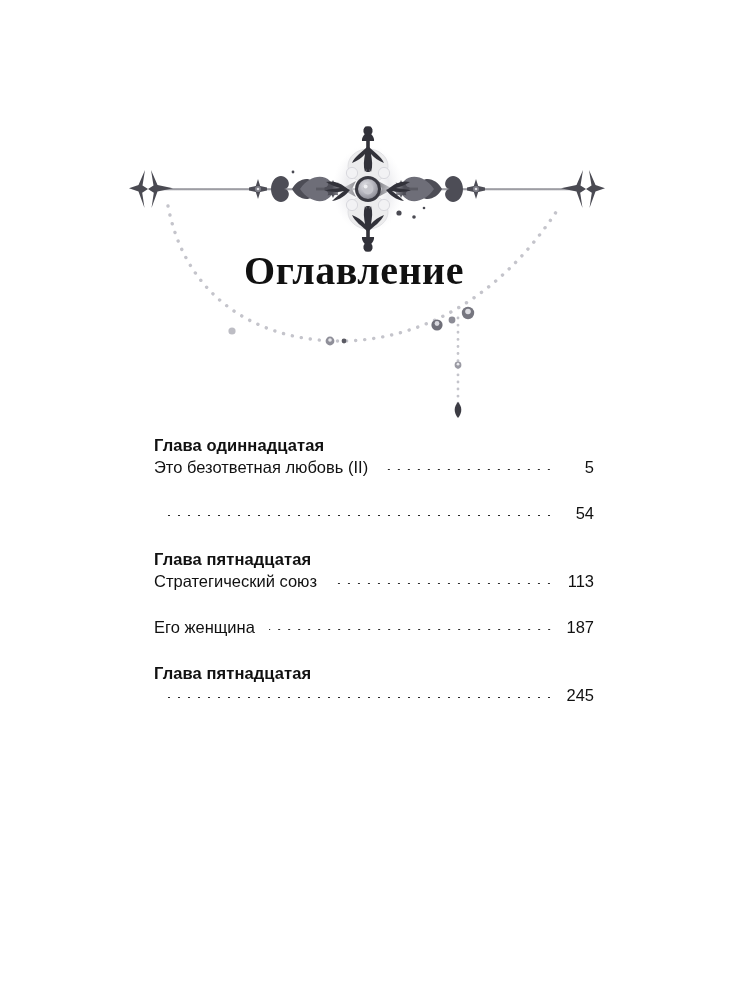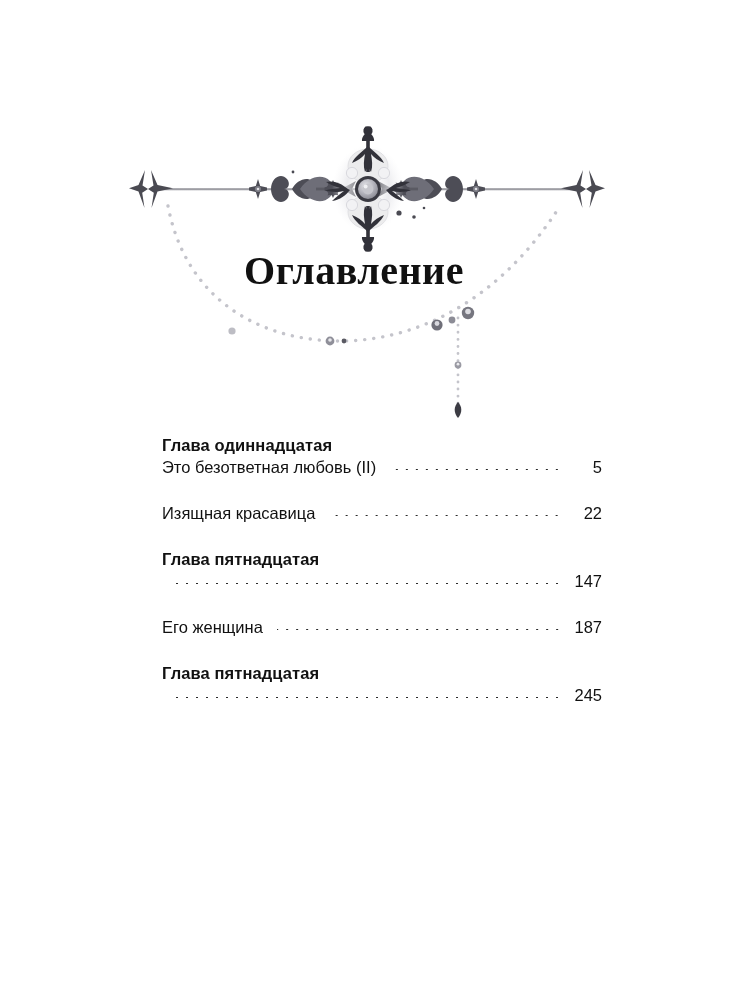--- a/index.html
+++ b/index.html
@@ -37,21 +37,21 @@
     font-weight: 700;
     font-size: 40px;
     letter-spacing: 0.5px;
     color: #111111;
     line-height: 46px;
   }
 
   
   #toc {
     position: absolute;
-    left: 162px;
+    left: 154px;
     top: 434px;
     width: 440px;
   }
   .toc-entry {
     margin-bottom: 23px;
   }
   .toc-entry:last-child { margin-bottom: 0; }
 
   .chapter-heading {
     font-family: "Liberation Sans", sans-serif;
@@ -296,31 +296,31 @@
     <div class="chapter-heading">Глава одиннадцатая</div>
     <div class="chapter-row">
       <span class="chapter-subtitle">Это безответная любовь (II)</span>
       <span class="dot-leader"></span>
       <span class="page-number">5</span>
     </div>
   </div>
 
   <div class="toc-entry">
     <div class="chapter-row">
-      <span class="chapter-subtitle">Изящная красавица</span>
-      <span class="dot-leader"></span>
-      <span class="page-number">22</span>
+      <span class="dot-leader"></span>
+      <span class="page-number">54</span>
     </div>
   </div>
 
   <div class="toc-entry">
     <div class="chapter-heading">Глава пятнадцатая</div>
     <div class="chapter-row">
-      <span class="dot-leader"></span>
-      <span class="page-number">147</span>
+      <span class="chapter-subtitle">Стратегический союз</span>
+      <span class="dot-leader"></span>
+      <span class="page-number">113</span>
     </div>
   </div>
 
   <div class="toc-entry">
     <div class="chapter-row">
       <span class="chapter-subtitle">Его женщина</span>
       <span class="dot-leader"></span>
       <span class="page-number">187</span>
     </div>
   </div>

